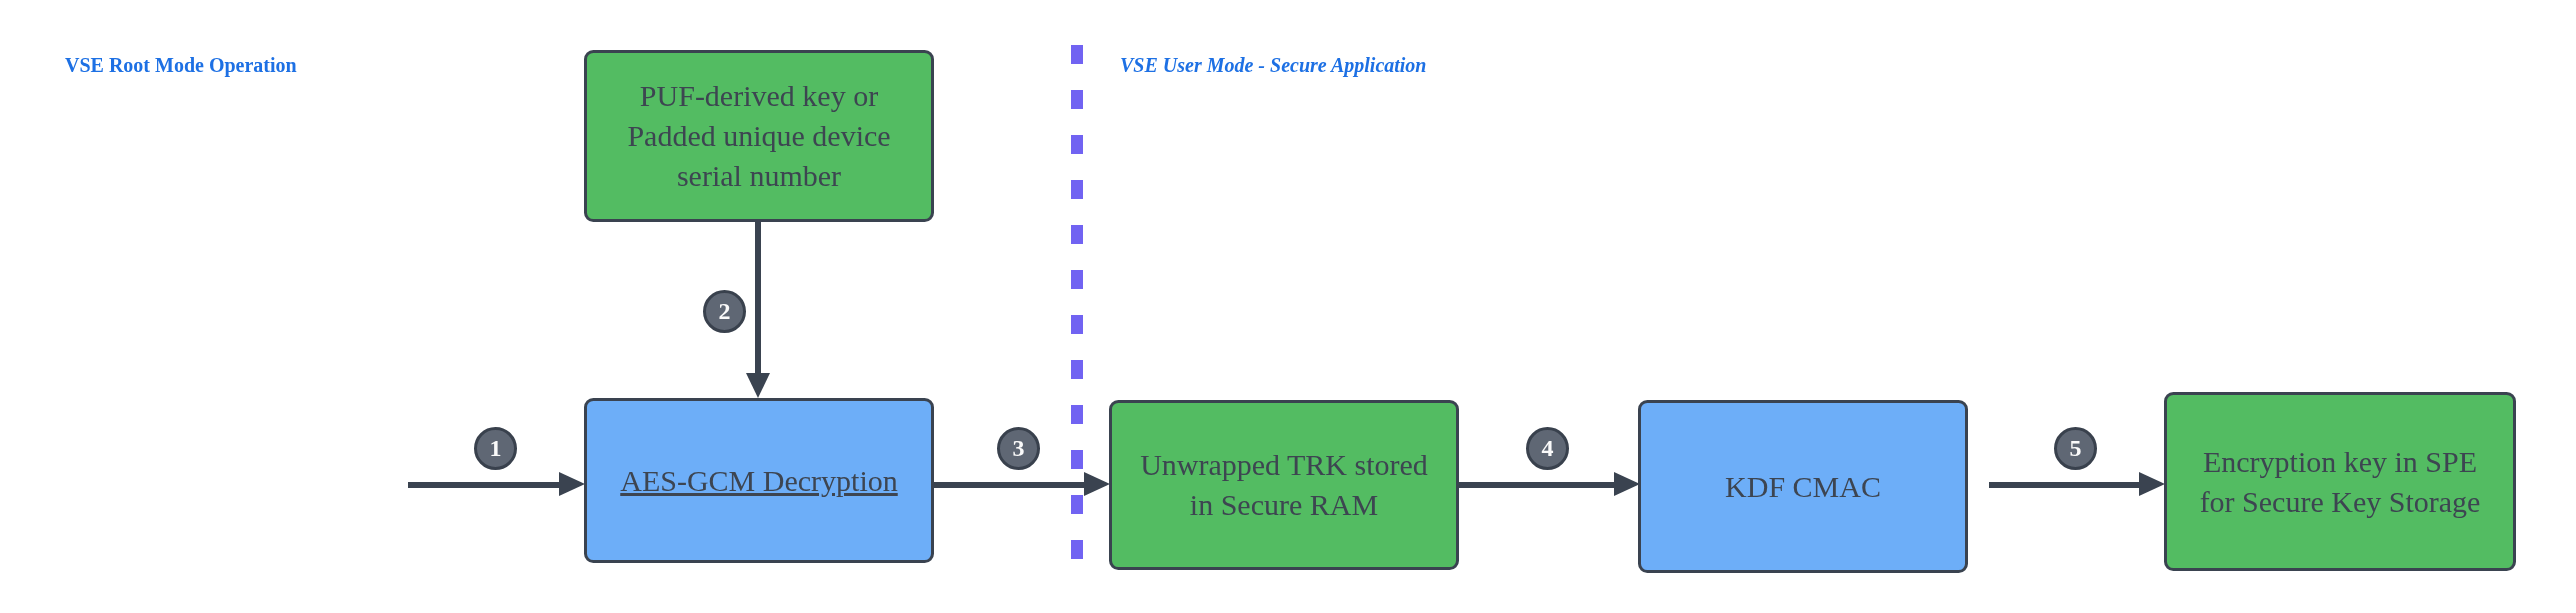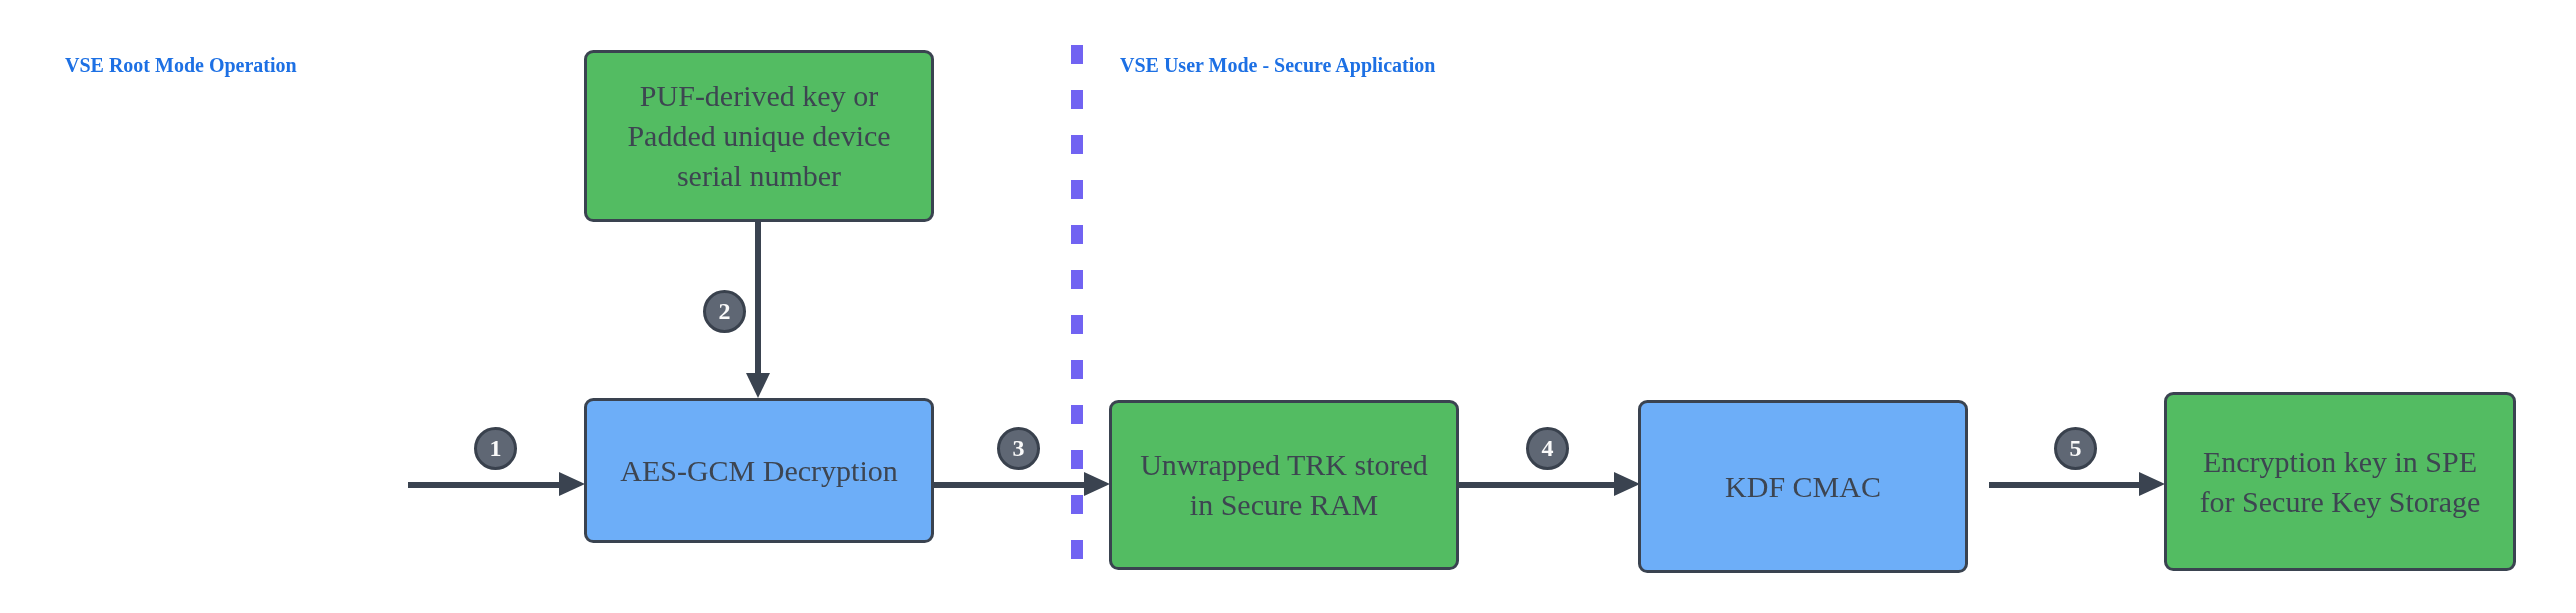--- a/index.html
+++ b/index.html
@@ -49,21 +49,21 @@
     color:var(--badge_text); font-size:24px; font-weight:bold;
     font-family:"Liberation Serif", serif;
   }
 </style>
 </head>
 <body>
 
 <div id="canvas">
 
   <div class="section-title" style="left:65px; top:54px;">VSE Root Mode Operation</div>
-  <div class="section-title" style="left:1120px; top:54px;">VSE User Mode - Secure Application</div>
+  <div class="section-title" style="left:1120px; top:54px;font-style:italic;">VSE User Mode - Secure Application</div>
 
   <div class="divider" style="left:1071px; top:45px; height:520px;"></div>
 
   <div class="hline" style="left:408px; top:482px; width:152px;"></div>
   <div class="head-right" style="left:559px; top:472px;"></div>
 
   <div class="vline" style="left:755px; top:221px; height:156px;"></div>
   <div class="head-down" style="left:746px; top:373px;"></div>
 
   <div class="hline" style="left:934px; top:482px; width:152px;"></div>
@@ -73,21 +73,21 @@
   <div class="head-right" style="left:1614px; top:472px;"></div>
 
   <div class="hline" style="left:1989px; top:482px; width:152px;"></div>
   <div class="head-right" style="left:2139px; top:472px;"></div>
 
   <div class="node green" style="left:584px; top:50px; width:350px; height:172px;">
     <span>PUF-derived key or Padded unique device serial number</span>
   </div>
 
 
-  <div class="node blue" style="left:584px; top:398px; width:350px; height:145px;">
+  <div class="node blue" style="left:584px; top:398px; width:350px; height:165px;text-decoration:underline;">
     <span>AES-GCM Decryption</span>
   </div>
 
   <div class="node green" style="left:1109px; top:400px; width:350px; height:170px;">
     <span>Unwrapped TRK stored in Secure RAM</span>
   </div>
 
   <div class="node blue" style="left:1638px; top:400px; width:330px; height:173px;">
     <span>KDF CMAC</span>
   </div>

